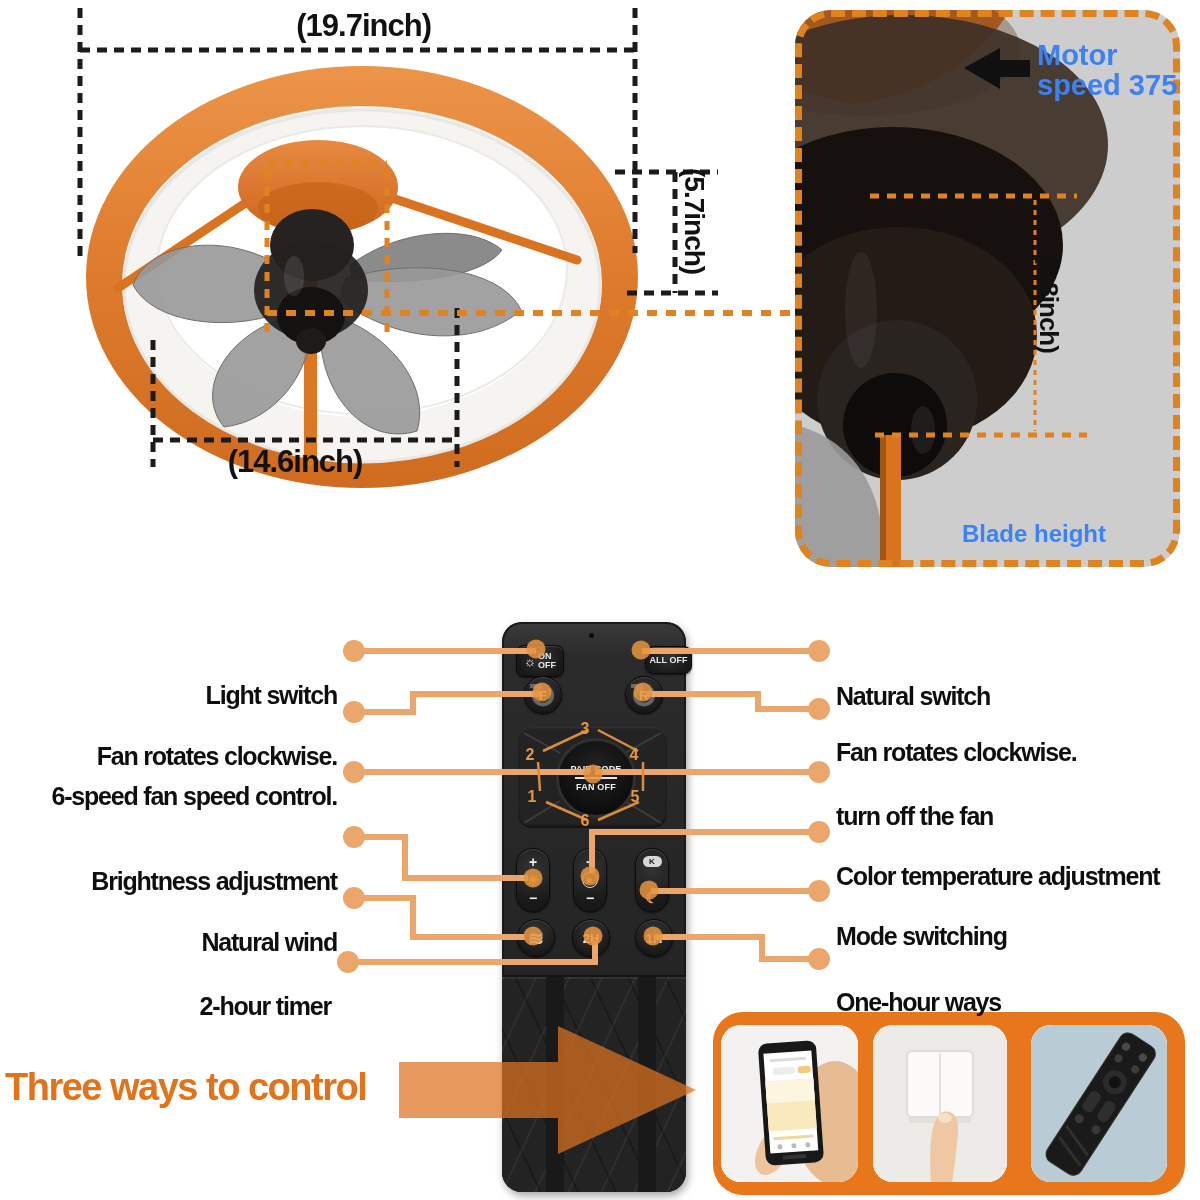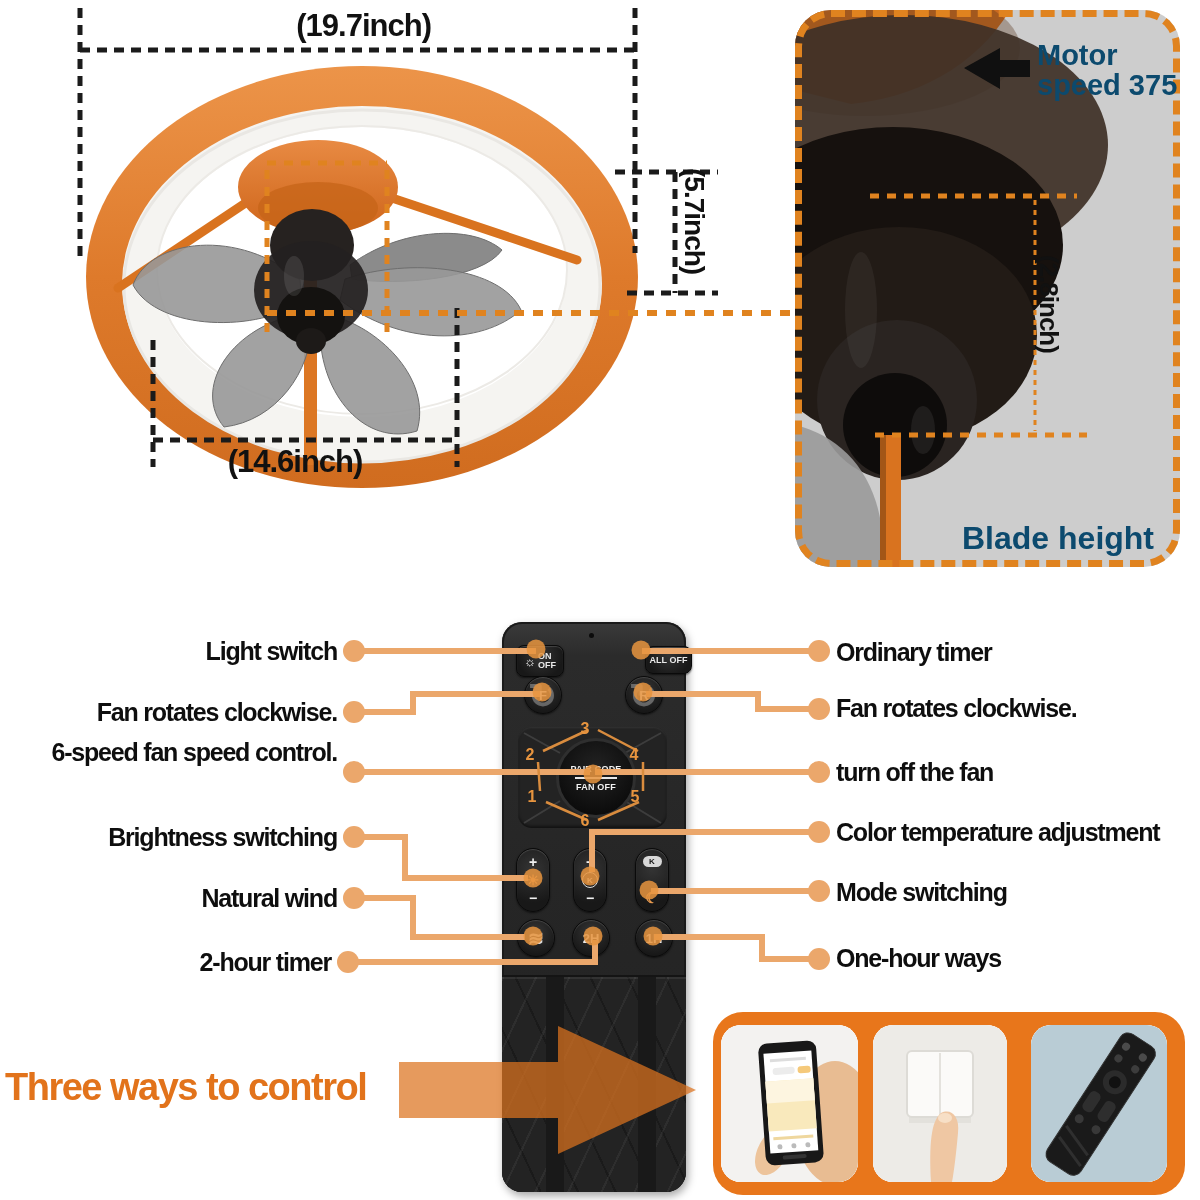--- a/index.html
+++ b/index.html
@@ -1,21 +1,21 @@
 <!DOCTYPE html>
 <html><head>
 <meta charset="utf-8">
 <style>
   html,body{margin:0;padding:0;background:#fff;}
   #stage{position:relative;width:1200px;height:1200px;background:#ffffff;overflow:hidden;
          font-family:"Liberation Sans",sans-serif;}
   svg{display:block;}
   .abs{position:absolute;}
   
-  .callout{position:absolute;font-weight:bold;font-size:25px;letter-spacing:-1.2px;color:#0e0e0e;white-space:nowrap;z-index:6;}
+  .callout{position:absolute;font-weight:bold;font-size:25px;letter-spacing:-1.2px;color:#0e0e0e;white-space:nowrap;z-index:6;margin-top:44px;}
   .callout.right{text-align:left;}
   .callout.left{text-align:right;transform:translateX(-100%);}
   .dim-text{position:absolute;font-weight:bold;font-size:31px;letter-spacing:-1px;color:#111;z-index:6;white-space:nowrap;}
   .dim-vert{writing-mode:vertical-rl;}
   
   #motor-panel{left:795px;top:10px;width:385px;height:557px;border-radius:36px;background:#CDCDCD;overflow:hidden;z-index:1;}
   #motor-border{left:795px;top:10px;width:385px;height:557px;border:7px dashed #E0831F;border-radius:36px;box-sizing:border-box;z-index:5;pointer-events:none;}
   
   #remote{left:502px;top:622px;width:184px;height:570px;border-radius:20px;z-index:1;
           background:linear-gradient(180deg,#3a3a3a 0,#2b2b2b 6%,#262626 45%,#222 100%);
@@ -48,21 +48,21 @@
      background-image:repeating-linear-gradient(115deg,rgba(255,255,255,.05) 0 2px,transparent 2px 30px),
                       repeating-linear-gradient(65deg,rgba(0,0,0,.25) 0 2px,transparent 2px 34px);
      border-top:2px solid #141414;box-shadow:inset 0 2px 0 rgba(255,255,255,.07);}
   .tex-strip{position:absolute;top:0;bottom:0;width:18px;background:#191919;}
   #mic-dot{left:87px;top:11px;width:5px;height:5px;border-radius:50%;background:#0b0b0b;}
   
   #ways-panel{left:713px;top:1012px;width:472px;height:183px;background:#E8761B;border-radius:30px;z-index:1;}
   .way-card{position:absolute;top:13px;height:157px;background:#fff;border-radius:20px;overflow:hidden;
             box-shadow:inset 0 0 0 5px #fff;}
   #title-three{position:absolute;left:5px;top:1066px;font-weight:bold;font-size:38px;letter-spacing:-1.5px;color:#E2731B;z-index:6;white-space:nowrap;}
-  .motor-txt{position:absolute;font-weight:bold;color:#0c4a6e;z-index:6;white-space:nowrap;}
+  .motor-txt{position:absolute;font-weight:bold;color:#3b82f6;z-index:6;white-space:nowrap;}
 </style>
 </head>
 <body>
 
 <div id="stage">
 
   <svg class="abs" style="left:0;top:0;z-index:0" width="780" height="610" viewBox="0 0 780 610">
     <defs>
       <linearGradient id="gOr" x1="0" y1="0" x2="0" y2="1">
         <stop offset="0" stop-color="#EC9449"></stop>
@@ -309,30 +309,30 @@
   </svg>
 
   <div class="dim-text" style="left:181px;top:8px;width:250px;text-align:right;">(19.7inch)</div>
   <div class="dim-text" style="left:170px;top:444px;width:250px;text-align:center;">(14.6inch)</div>
   <div class="dim-text dim-vert" style="left:678px;top:168px;height:130px;font-size:28px;">(5.7inch)</div>
   <div class="dim-text dim-vert" style="left:1033px;top:255px;height:135px;font-size:26px;">(2.8inch)</div>
   <div class="motor-txt" style="left:1037px;top:40px;font-size:29px;line-height:30px;">
     <div>Motor</div>
     <div>speed 375</div>
   </div>
-  <div class="motor-txt" style="left:962px;top:520px;font-size:32px;">Blade height</div>
+  <div class="motor-txt" style="left:962px;top:520px;font-size:24px;">Blade height</div>
 
   <div class="callout left" style="left:337px;top:637px;">Light switch</div>
   <div class="callout left" style="left:337px;top:698px;">Fan rotates clockwise.</div>
   <div class="callout left" style="left:337px;top:738px;">6-speed fan speed control.</div>
-  <div class="callout left" style="left:337px;top:823px;">Brightness switching</div>
+  <div class="callout left" style="left:337px;top:823px;">Brightness adjustment</div>
   <div class="callout left" style="left:337px;top:884px;">Natural wind</div>
   <div class="callout left" style="left:331px;top:948px;">2-hour timer</div>
 
-  <div class="callout right" style="left:836px;top:638px;">Ordinary timer</div>
+  <div class="callout right" style="left:836px;top:638px;">Natural switch</div>
   <div class="callout right" style="left:836px;top:694px;">Fan rotates clockwise.</div>
   <div class="callout right" style="left:836px;top:758px;">turn off the fan</div>
   <div class="callout right" style="left:836px;top:818px;">Color temperature adjustment</div>
   <div class="callout right" style="left:836px;top:878px;">Mode switching</div>
   <div class="callout right" style="left:836px;top:944px;">One-hour ways</div>
 
   <div id="title-three">Three ways to control</div>
 
 </div>
 

